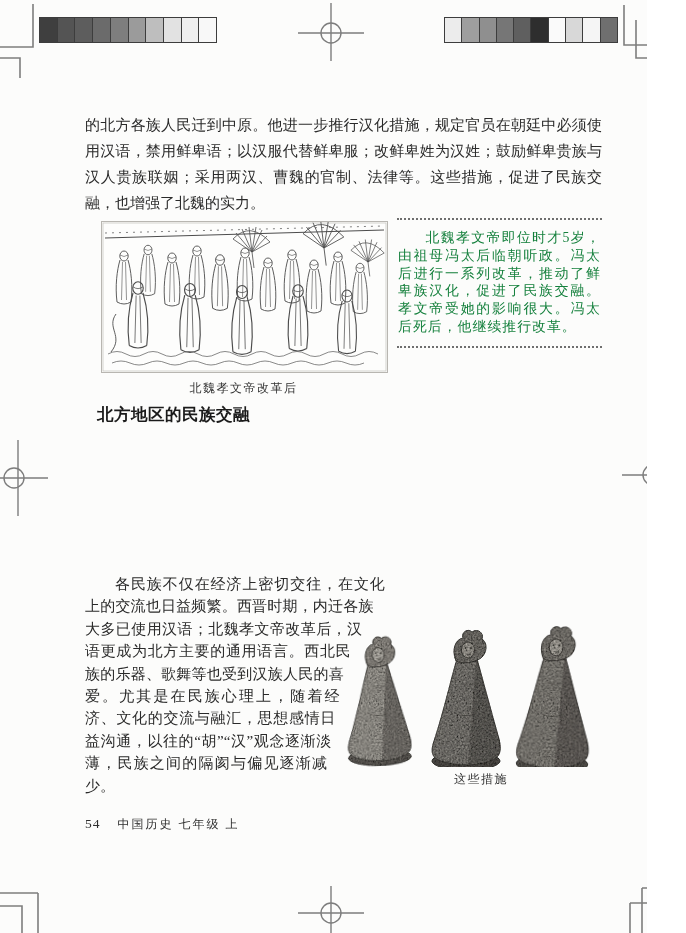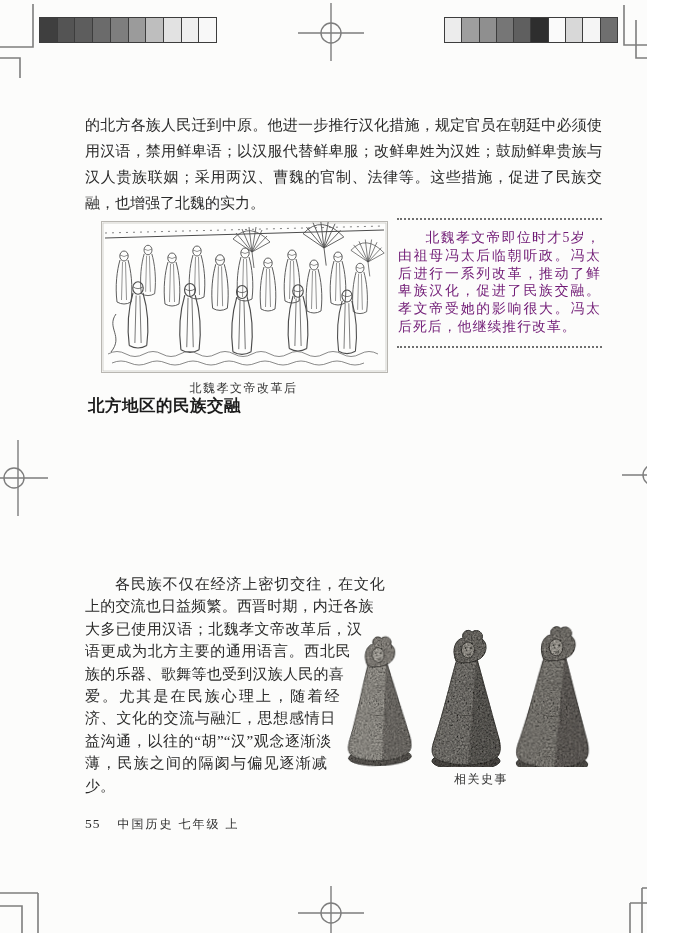--- a/index.html
+++ b/index.html
@@ -33,21 +33,21 @@
   .figurines svg{display:block;}
   .figurines .fig-caption{margin-top:1px;}
 
   
   .sidebar{position:absolute;left:397px;top:218px;width:205px;box-sizing:border-box;
         border-top:2px dotted #6e6e6e;border-bottom:2px dotted #6e6e6e;padding:5px 1px 10px 1px;}
   .sb-head{display:flex;align-items:center;}
   .sb-title{font-family:"Liberation Sans","DejaVu Sans",sans-serif;font-weight:bold;font-size:14.5px;
         color:#121212;margin-left:5px;letter-spacing:1px;}
   .sb-body{font-size:13.8px;line-height:17.8px;letter-spacing:1.1px;text-align:justify;
-        text-indent:2em;margin-top:4px;color:#701a75;}
+        text-indent:2em;margin-top:4px;color:#15803d;}
 
   
   .footer{position:absolute;left:85px;top:816px;display:flex;align-items:baseline;color:#2e2e2e;}
   .footer .pg{font-size:13.5px;letter-spacing:1px;}
   .footer .bt{font-size:12px;margin-left:17px;letter-spacing:2px;}
 </style>
 </head>
 <body>
 
 <div class="page">
@@ -139,21 +139,21 @@
       <path d="M6 132 q9 -5 18 0 t18 0 t18 0 t18 0 t18 0 t18 0 t18 0 t18 0 t18 0 t18 0 t18 0 t18 0 t18 0 t18 0 t18 0" fill="none" stroke="#565656" stroke-width="0.7"></path>
       <path d="M10 141 q9 -4 18 0 t18 0 t18 0 t18 0 t18 0 t18 0 t18 0 t18 0 t18 0 t18 0 t18 0 t18 0 t18 0 t18 0" fill="none" stroke="#565656" stroke-width="0.7"></path>
     </svg>
     <figcaption class="fig-caption">北魏孝文帝改革后</figcaption>
   </figure>
 
   <aside class="sidebar">
     <div class="sb-body">北魏孝文帝即位时才5岁，由祖母冯太后临朝听政。冯太后进行一系列改革，推动了鲜卑族汉化，促进了民族交融。孝文帝受她的影响很大。冯太后死后，他继续推行改革。</div>
   </aside>
 
-  <h2 id="section-heading" style="margin:3px;">北方地区的民族交融</h2>
+  <h2 id="section-heading" style="margin:12px;">北方地区的民族交融</h2>
 
   <div class="para" id="para-b">
     <figure class="figurines" style="margin:2px 0 2px 6px;">
       <svg width="272" height="192" viewBox="0 0 272 192">
         <defs>
           <filter id="spk" x="-8%" y="-8%" width="116%" height="116%">
             <feTurbulence type="fractalNoise" baseFrequency="0.55" numOctaves="2" seed="7" result="t"></feTurbulence>
             <feColorMatrix in="t" type="matrix" values="0 0 0 0 0  0 0 0 0 0  0 0 0 0 0  0.7 0.7 0.7 0 -0.55" result="a"></feColorMatrix>
             <feComposite in="a" in2="SourceAlpha" operator="in" result="spots"></feComposite>
             <feMerge>
@@ -170,27 +170,27 @@
             <circle cx="-0.5" cy="-115" r="0.9" fill="#4a4843" stroke="none"></circle>
             <circle cx="5" cy="-115" r="0.9" fill="#4a4843" stroke="none"></circle>
             <path d="M0 -109 q2.5 1.5 5 0" fill="none" stroke-width="0.7"></path>
             <path d="M-6 -80 q6 4 14 1 M-12 -50 q10 5 22 1" fill="none" stroke-width="0.6" opacity="0.7"></path>
           </g>
         </defs>
         <use href="#figu" filter="url(#spk)" transform="translate(50,184) scale(0.92) rotate(-2)" style="--body:#b6b2aa;--head:#a7a39b;--base:#6f6c66;--face:#cfcbc2"></use>
         <use href="#figu" filter="url(#spk)" transform="translate(136,188) scale(1.0)" style="--body:#8f8c86;--head:#87847e;--base:#5d5a55;--face:#b7b3aa"></use>
         <use href="#figu" filter="url(#spk)" transform="translate(222,191) scale(1.05) rotate(1)" style="--body:#9a968f;--head:#918d86;--base:#66635d;--face:#c2beb5"></use>
       </svg>
-      <figcaption class="fig-caption">相关史事</figcaption>
+      <figcaption class="fig-caption">这些措施</figcaption>
     </figure>
     <span>各民族不仅在经济上密切交往，在文化上的交流也日益频繁。西晋时期，内迁各族大多已使用汉语；北魏孝文帝改革后，汉语更成为北方主要的通用语言。西北民族的乐器、歌舞等也受到汉族人民的喜爱。尤其是在民族心理上，随着经济、文化的交流与融汇，思想感情日益沟通，以往的“胡”“汉”观念逐渐淡薄，民族之间的隔阂与偏见逐渐减少。</span>
   </div>
 
   <div class="footer">
-    <span class="pg">55</span>
+    <span class="pg">54</span>
     <span class="bt">中国历史 七年级 上</span>
   </div>
 
   <div class="mark" style="left:-12px;top:440px;">
     <svg width="60" height="76" viewBox="0 0 60 76" fill="none" stroke="#7d7d7d" stroke-width="1.4">
       <line x1="30" y1="0" x2="30" y2="76"></line>
         <line x1="0" y1="38" x2="60" y2="38"></line>
       <circle cx="26" cy="38" r="10"></circle>
     </svg>
   </div>

